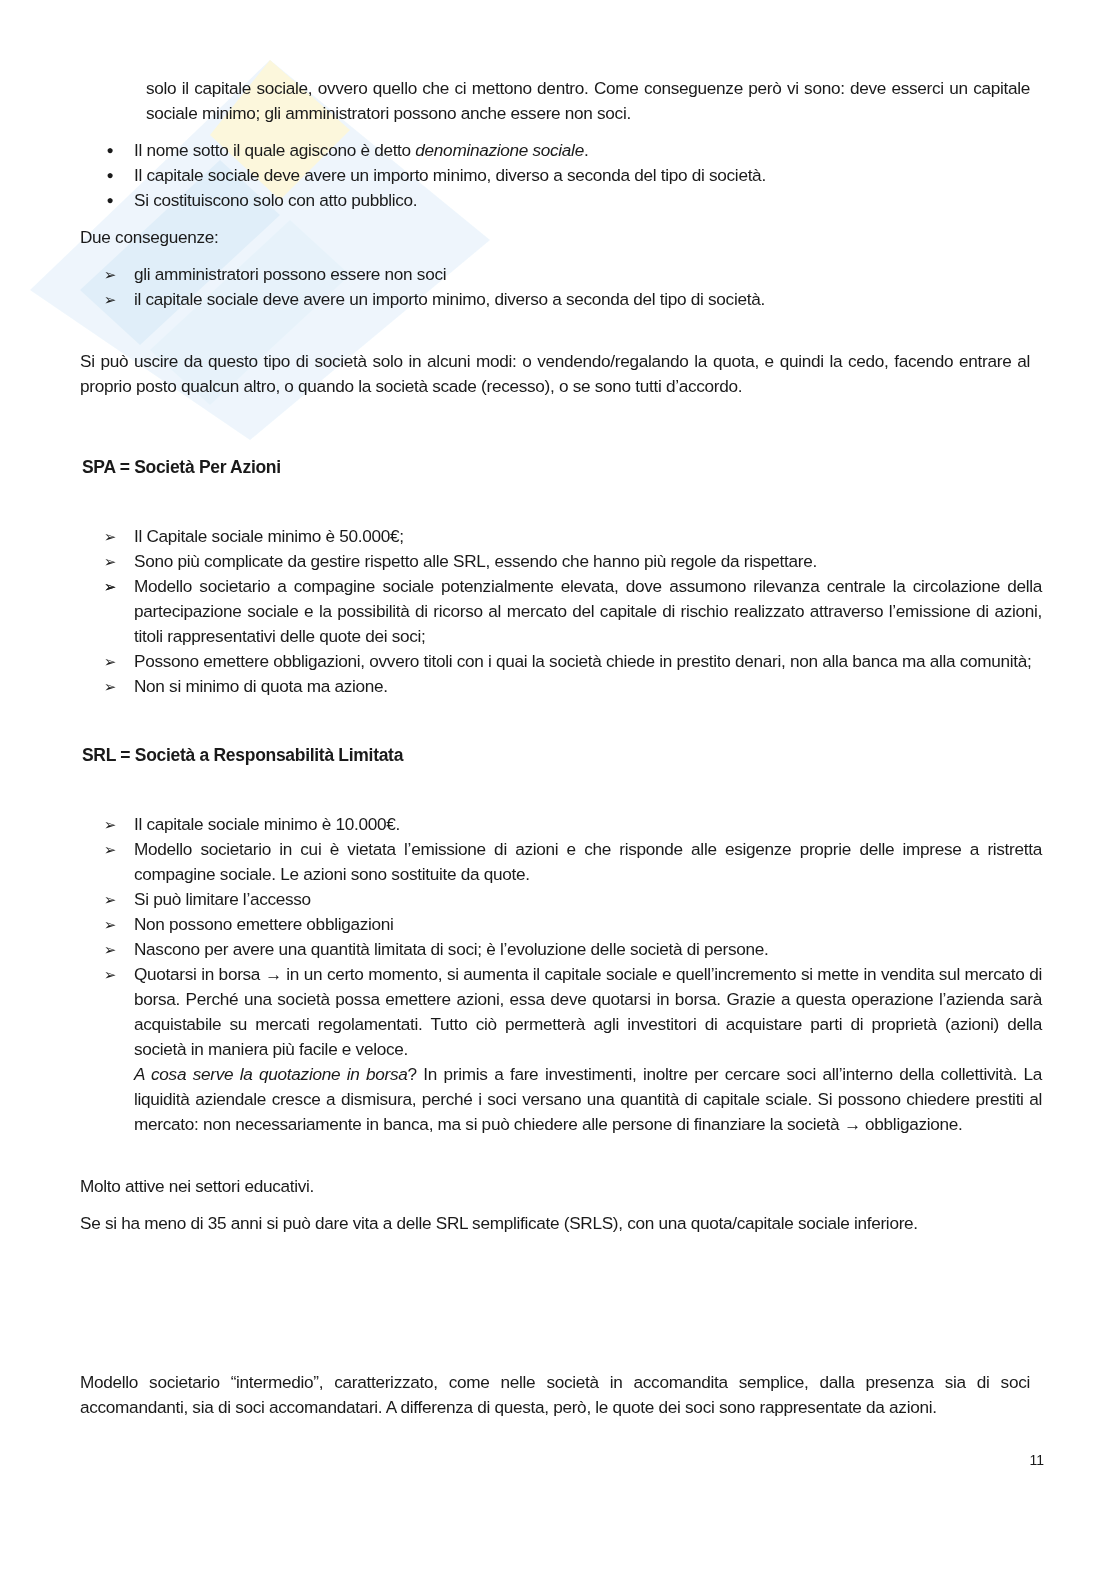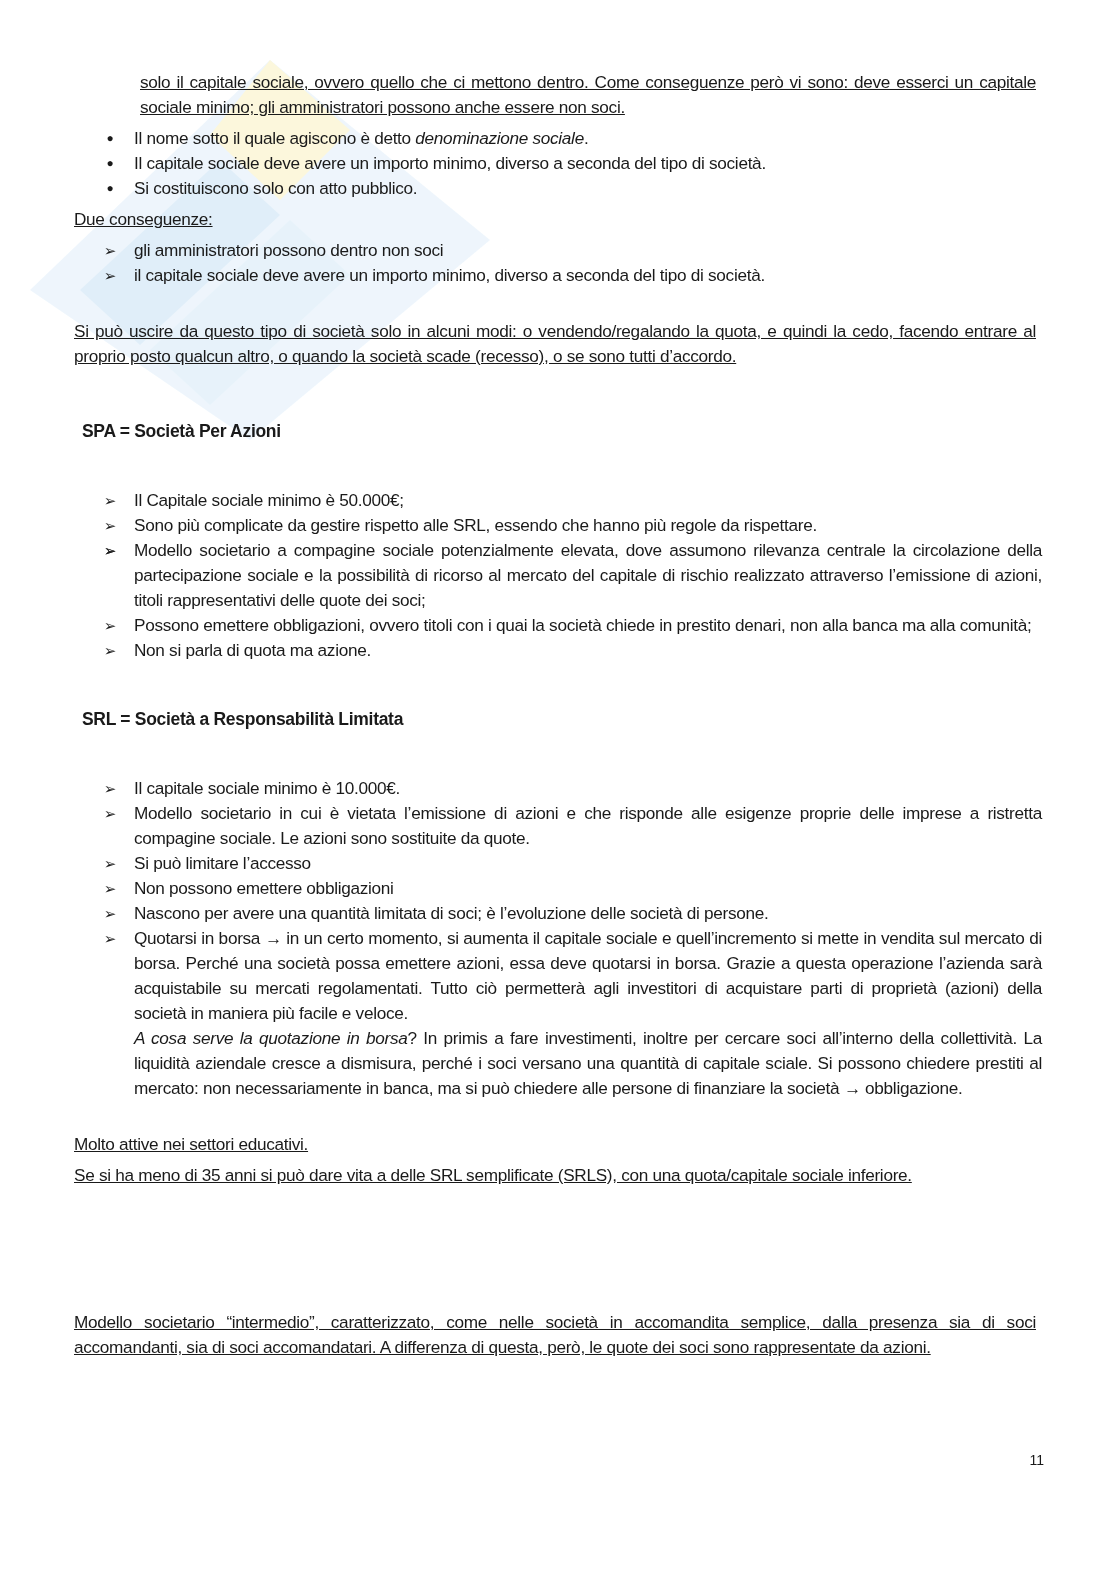--- a/index.html
+++ b/index.html
@@ -1,20 +1,20 @@
 <!DOCTYPE html>
 <html><head>
 <meta charset="utf-8">
 <style>
   html, body { margin: 0; padding: 0; background: #ffffff; }
   body { width: 1116px; height: 1578px; position: relative; overflow: hidden;
          font-family: "Liberation Sans", sans-serif; color: #1a1a1a; }
   .watermark { position: absolute; left: 20px; top: 40px; width: 480px; height: 400px; pointer-events: none; opacity: 0.35; }
   .page { position: absolute; left: 68px; top: 64px; width: 974px; font-size: 17.2px; line-height: 25px; letter-spacing: -0.3px; }
-  p { margin: 6px; text-decoration: underline; }
+  p { margin: 12px; }
   .indent { padding-left: 66px; }
   .jus { text-align: justify; }
   .li { position: relative; padding-left: 66px; text-align: justify; }
   .li .mk { position: absolute; left: 32px; top: 0; width: 20px; text-align: center; }
   .bullet .mk { font-size: 12px; }
   .arrow .mk { font-size: 15px; }
   h2 { font-size: 17.5px; font-weight: bold; margin: 14px; line-height: 25px; }
   .gap1 { height: 25px; }
   .gap2 { height: 30px; }
   em { }
@@ -43,41 +43,41 @@
     <span>Il capitale sociale deve avere un importo minimo, diverso a seconda del tipo di società.</span>
   </div>
   <div class="li bullet">
     <span class="mk">●</span>
     <span>Si costituiscono solo con atto pubblico.</span>
   </div>
 
   <p>Due conseguenze:</p>
   <div class="li arrow">
     <span class="mk">➢</span>
-    <span>gli amministratori possono dentro non soci</span>
+    <span>gli amministratori possono essere non soci</span>
   </div>
   <div class="li arrow">
     <span class="mk">➢</span>
     <span>il capitale sociale deve avere un importo minimo, diverso a seconda del tipo di società.</span>
   </div>
 
   <div class="gap1"></div>
   <p class="jus">Si può uscire da questo tipo di società solo in alcuni modi: o vendendo/regalando la quota, e quindi la cedo, facendo entrare al proprio posto qualcun altro, o quando la società scade (recesso), o se sono tutti d’accordo.</p>
 
   <div class="gap2"></div>
   <h2>SPA = Società Per Azioni</h2>
   <div class="gap2"></div>
 
   <div>
     <div class="li arrow"><span class="mk">➢</span><span>Il Capitale sociale minimo è 50.000€;</span></div>
     <div class="li arrow"><span class="mk">➢</span><span>Sono più complicate da gestire rispetto alle SRL, essendo che hanno più regole da rispettare.</span></div>
     <div class="li arrow"><span class="mk">➢</span></div>
     <div class="li arrow"><span class="mk">➢</span><span>Modello societario a compagine sociale potenzialmente elevata, dove assumono rilevanza centrale la circolazione della partecipazione sociale e la possibilità di ricorso al mercato del capitale di rischio realizzato attraverso l’emissione di azioni, titoli rappresentativi delle quote dei soci;</span></div>
     <div class="li arrow"><span class="mk">➢</span><span>Possono emettere obbligazioni, ovvero titoli con i quai la società chiede in prestito denari, non alla banca ma alla comunità;</span></div>
-    <div class="li arrow"><span class="mk">➢</span><span>Non si parla di quota ma azione.</span></div>
+    <div class="li arrow"><span class="mk">➢</span><span>Non si minimo di quota ma azione.</span></div>
   </div>
 
   <div class="gap2"></div>
   <h2>SRL = Società a Responsabilità Limitata</h2>
   <div class="gap2"></div>
 
   <div>
     <div class="li arrow"><span class="mk">➢</span><span>Il capitale sociale minimo è 10.000€.</span></div>
     <div class="li arrow"><span class="mk">➢</span><span>Modello societario in cui è vietata l’emissione di azioni e che risponde alle esigenze proprie delle imprese a ristretta compagine sociale. Le azioni sono sostituite da quote.</span></div>
     <div class="li arrow"><span class="mk">➢</span><span>Si può limitare l’accesso</span></div>

